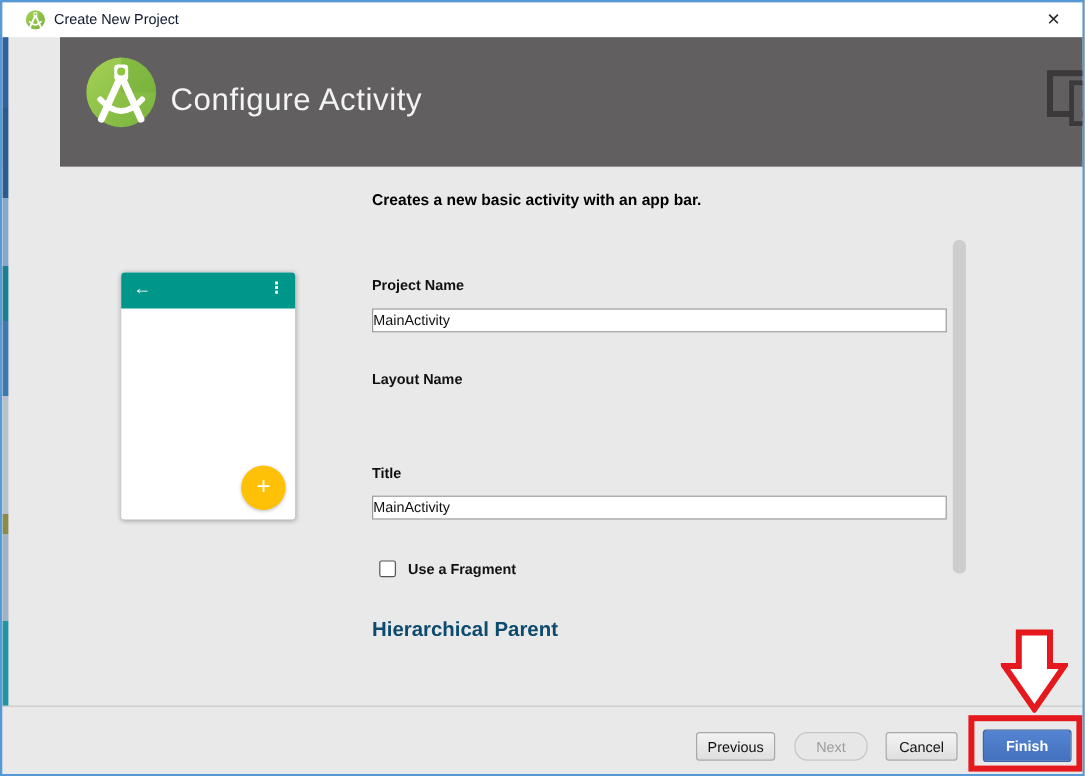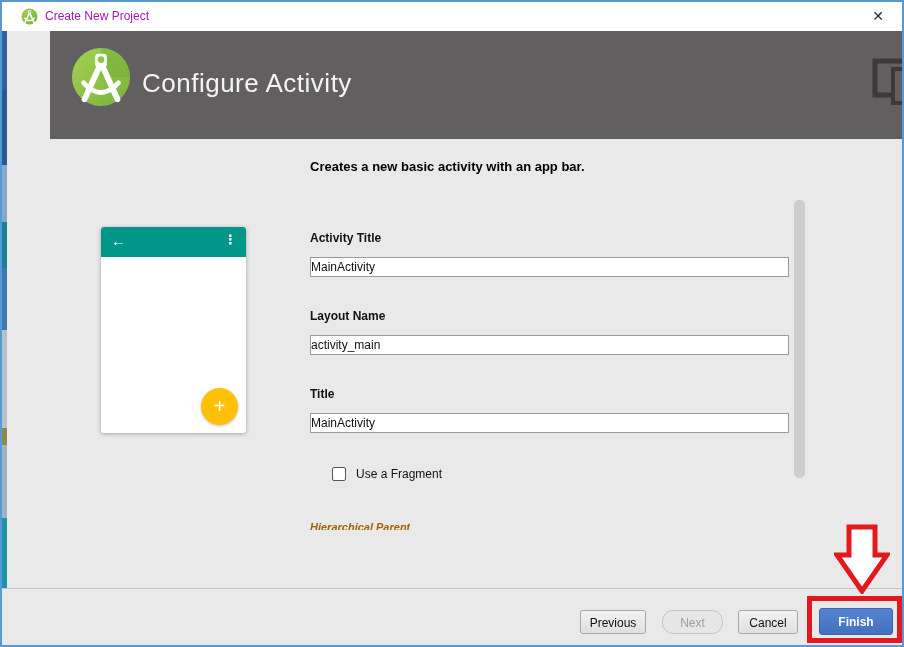--- a/index.html
+++ b/index.html
@@ -1,21 +1,21 @@
 <!DOCTYPE html>
 <html><head>
 <meta charset="utf-8">
 <style>
   html,body{margin:0;padding:0;background:#d4d0c8;font-family:"Liberation Sans","DejaVu Sans",sans-serif;}
   .window{position:relative;width:904px;height:647px;box-sizing:border-box;border:2px solid #559ad6;background:#e9e9e9;overflow:hidden;}
 
   
   .titlebar{position:absolute;left:0;top:0;width:900px;height:29px;background:#ffffff;}
   .titlebar-icon{position:absolute;left:19px;top:6px;width:17px;height:17px;}
-  .titlebar-title{position:absolute;left:43px;top:7px;font-size:12px;color:#a21caf;}
+  .titlebar-title{position:absolute;left:43px;top:7px;font-size:12px;color:#0f172a;}
   .close-btn{position:absolute;right:4px;top:0;width:40px;height:28px;display:flex;align-items:center;justify-content:center;cursor:pointer;}
   .close-glyph{font-size:14px;color:#2b2b2b;line-height:1;}
 
   
   .header{position:absolute;left:0;top:29px;width:900px;height:108px;background:#615f5f;margin-left:48px;}
   .header-logo{position:absolute;left:20px;top:15px;width:62px;height:62px;}
   .header-title{position:absolute;left:92px;top:37px;font-size:26px;font-weight:300;color:#f4f4f4;letter-spacing:.5px;}
   .device-icon{position:absolute;right:20px;top:26px;width:58px;height:50px;}
 
   
@@ -38,26 +38,26 @@
   .preview-card{position:absolute;left:99px;top:88px;width:145px;height:206px;background:#fff;border-radius:3px;box-shadow:0 1px 4px rgba(0,0,0,.3);}
   .preview-appbar{position:absolute;left:0;top:0;width:100%;height:30px;background:#00968a;border-radius:3px 3px 0 0;}
   .preview-back{position:absolute;left:10px;top:5px;color:#fff;font-size:15px;font-weight:bold;}
   .preview-kebab{position:absolute;right:9px;top:5px;color:#fff;font-size:13px;font-weight:bold;letter-spacing:0;}
   .fab{position:absolute;right:8px;bottom:8px;width:37px;height:37px;border-radius:50%;background:#ffc107;display:flex;align-items:center;justify-content:center;box-shadow:0 1px 3px rgba(0,0,0,.25);}
   .fab-plus{color:#fff;font-size:20px;font-weight:300;line-height:1;margin-top:-2px;}
 
   .field-label{position:absolute;left:308px;font-size:12px;font-weight:bold;color:#111;}
   .field-input{position:absolute;left:308px;width:479px;height:20px;box-sizing:border-box;border:1px solid #9a9a9a;background:#fff;font-family:"Liberation Sans","DejaVu Sans",sans-serif;font-size:12px;color:#111;padding:2px 0;outline:none;}
 
-  .checkbox-row{position:absolute;left:330px;top:328px;display:flex;align-items:flex-start;}
+  .checkbox-row{position:absolute;left:314px;top:328px;display:flex;align-items:flex-start;font-weight:bold;}
   .checkbox-box{width:14px;height:14px;box-sizing:border-box;border:1px solid #555;border-radius:2px;background:#fff;}
   .checkbox-label{margin-left:10px;font-size:12px;color:#111;}
 
   .clipped-label-wrap{position:absolute;left:308px;top:378px;height:13px;overflow:hidden;}
-  .clipped-label{font-size:11px;font-weight:bold;color:#a16207;line-height:15px;font-style:italic;}
+  .clipped-label{font-size:17px;font-weight:bold;color:#0c4a6e;line-height:15px;}
 
   .scroll-thumb{position:absolute;left:792px;top:61px;width:11px;height:278px;background:#cdcdcd;border-radius:5px;}
 
   
   .sep{position:absolute;left:0;top:586px;width:900px;height:1px;background:#c3c3c3;}
   .footer{position:absolute;left:0;top:587px;width:900px;height:56px;background:#e9e9e9;}
   .btn{position:absolute;top:21px;height:24px;box-sizing:border-box;border:1px solid #a8a8a8;border-radius:3px;background:linear-gradient(#f3f3f3,#dfdfdf);font-family:"Liberation Sans","DejaVu Sans",sans-serif;font-size:12px;color:#111;text-align:center;line-height:22px;cursor:pointer;}
   .btn-previous{left:578px;width:66px;}
   .btn-next{left:660px;width:61px;border-color:#c6c6c6;color:#9e9e9e;background:#e7e7e7;cursor:default;border-radius:11px;}
   .btn-cancel{left:736px;width:60px;}
@@ -128,25 +128,24 @@
     <div class="preview-card">
       <div class="preview-appbar">
         <span class="preview-back">←</span>
         <span class="preview-kebab">⋮</span>
       </div>
       <div class="fab">
         <span class="fab-plus">+</span>
       </div>
     </div>
 
-    <div class="field-label" style="top:92px;">Activity Title</div>
+    <div class="field-label" style="top:92px;">Project Name</div>
     <input class="field-input" style="top: 118px;" value="MainActivity">
 
     <div class="field-label" style="top:170px;">Layout Name</div>
-    <input class="field-input" style="top: 196px;" value="activity_main">
 
     <div class="field-label" style="top:248px;">Title</div>
     <input class="field-input" style="top: 274px;" value="MainActivity">
 
     <div class="checkbox-row">
       <span class="checkbox-box"></span>
       <span class="checkbox-label">Use a Fragment</span>
     </div>
 
     <div class="clipped-label-wrap">

